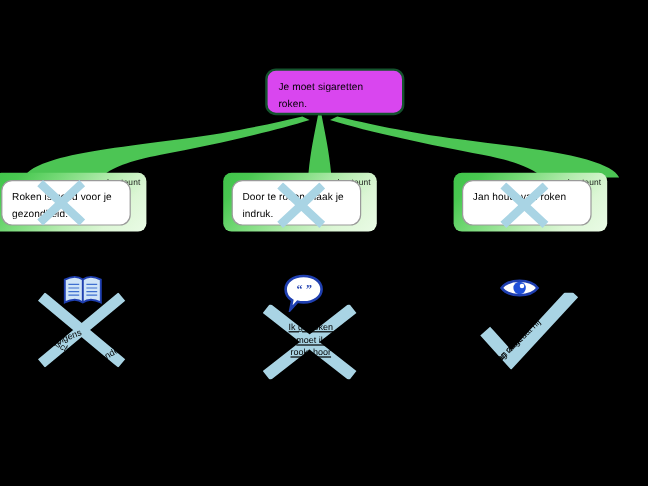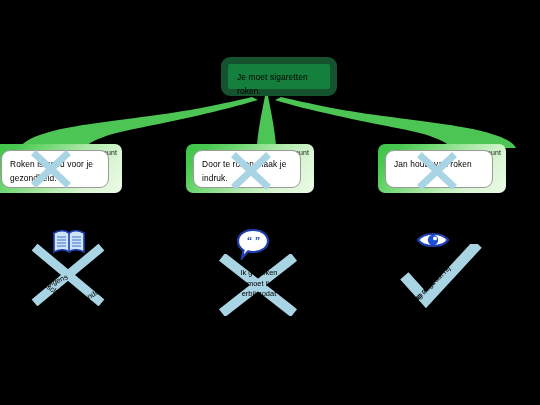--- a/index.html
+++ b/index.html
@@ -19,22 +19,22 @@
   #edges {
     position: absolute;
     left: 0; top: 0;
     width: 540px; height: 405px;
     pointer-events: none;
   }
 
   
   .root-node {
     position: absolute;
-    background: #15803d;
-    border: 7px solid #14532d;
+    background: #d946ef;
+    border: 2px solid #14532d;
     border-radius: 9px;
     box-sizing: border-box;
     z-index: 6;
   }
   .root-text {
     position: absolute;
     left: 9px;
     top: 7px;
     width: 96px;
     font-size: 8.4px;
@@ -199,24 +199,24 @@
     <svg style="position:absolute; left:4px; top:26px;" width="80" height="62" viewBox="0 0 80 62">
       <path d="M8,6 L72,56 M72,6 L8,56" stroke="#a9d4e4" stroke-width="10" stroke-linecap="square" fill="none"></path>
     </svg>
 
     <svg style="position:absolute; left:22px; top:0px;" width="34" height="32" viewBox="0 0 34 32">
       <path d="M17,2 C26,2 32,7 32,13 C32,19 26,24 17,24 C15,24 13.5,23.8 12,23.4
                L6,30 L7.5,22.4 C4.2,20.3 2,17 2,13 C2,7 8,2 17,2 Z" fill="#ffffff" stroke="#1f3fb0" stroke-width="2.2"></path>
       <text x="11" y="16" font-family="'Liberation Serif', serif" font-size="10" font-weight="bold" fill="#1f3fb0">“</text>
       <text x="19" y="16" font-family="'Liberation Serif', serif" font-size="10" font-weight="bold" fill="#1f3fb0">”</text>
     </svg>
-    <div class="ev-block" style="left:10px; top:40px;">
+    <div class="ev-block" style="left:10px; top:40px;text-decoration:underline;">
       <div>Ik ga roken</div>
       <div>moet ik</div>
-      <div>erbij zodat</div>
+      <div>rookt hoor</div>
     </div>
   </div>
 
   <div class="evidence" style="left:396px; top:228px; width:104px; height:80px;">
 
     <svg style="position:absolute; left:4px; top:16px;" width="84" height="64" viewBox="0 0 84 64">
       <path d="M8,36 L26,56 L74,4" stroke="#a9d4e4" stroke-width="11" stroke-linecap="square" stroke-linejoin="miter" fill="none"></path>
     </svg>
 
     <svg style="position:absolute; left:20px; top:0px;" width="34" height="24" viewBox="0 0 34 24">

